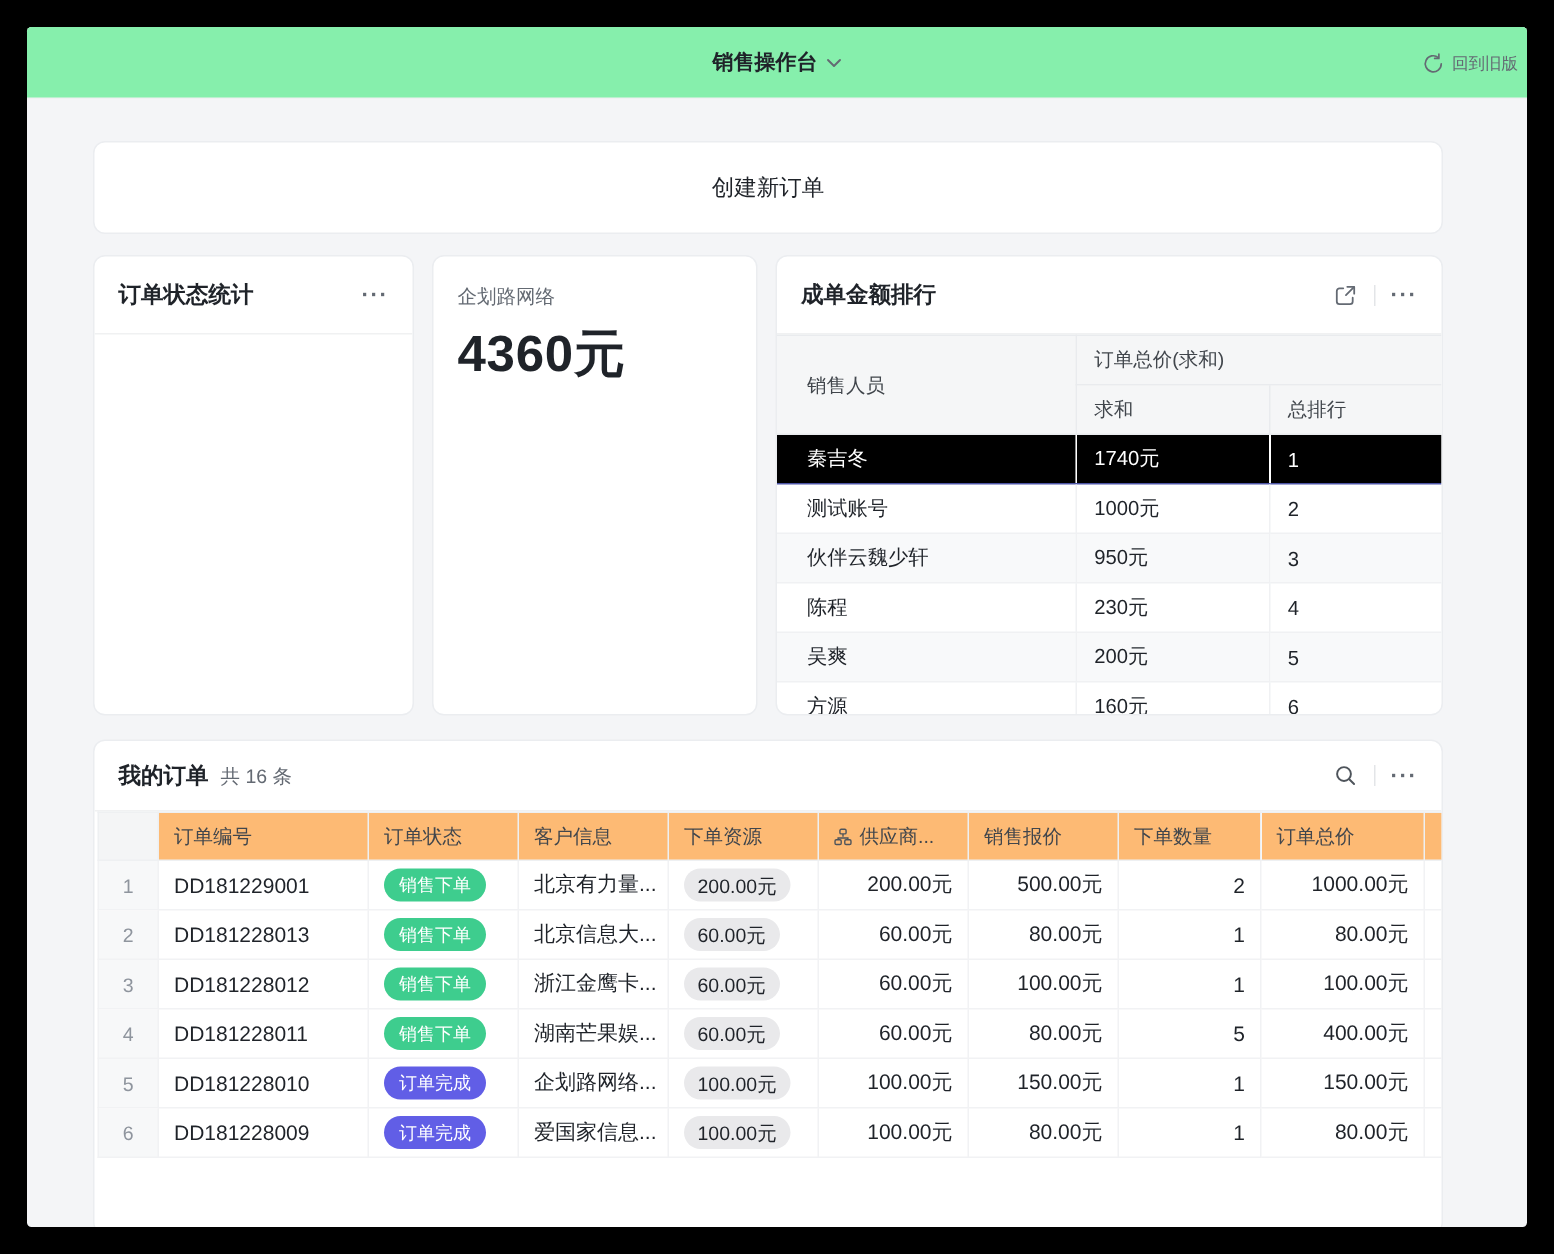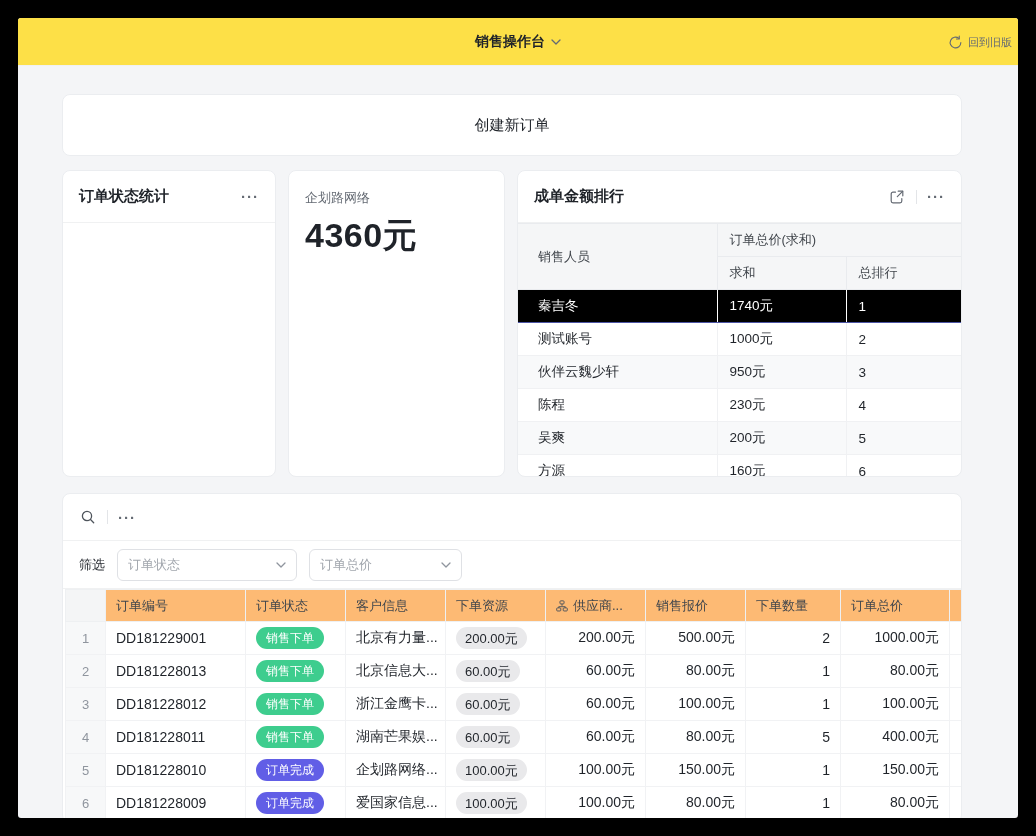--- a/index.html
+++ b/index.html
@@ -10,21 +10,21 @@
     position:relative;
     -webkit-font-smoothing:antialiased;
   }
   .window {
     position:absolute; left:18px; top:18px; width:1000px; height:800px;
     background:#f4f5f7; border-radius:3px; overflow:hidden;
   }
   
   .topbar {
     position:absolute; left:0; top:0; width:100%; height:48px;
-    background:#fde047; border-bottom:1px solid #f0f1f2;
+    background:#86efac; border-bottom:1px solid #f0f1f2;
     display:flex; align-items:center; justify-content:center;
   }
   .topbar-center { display:flex; align-items:center; gap:6px; cursor:pointer; }
   .topbar-title { font-size:14px; font-weight:600; color:#1f2329; }
   .topbar-right {
     position:absolute; right:6px; top:0; height:48px;
     display:flex; align-items:center; gap:5px;
     font-size:11px; color:#646a73; cursor:pointer;
   }
   
@@ -249,49 +249,38 @@
             <td>方源</td>
             <td>160元</td>
             <td>6</td>
           </tr>
         </tbody>
     </table>
   </div>
 
   <div class="card orders-card">
     <div class="orders-head">
+      <span class="orders-title-wrap">
+        <span class="card-title">我的订单</span>
+        <span class="orders-count">共 16 条</span>
+      </span>
       <span class="head-icons">
         <span class="icon-btn">
           <svg width="16" height="16" viewBox="0 0 16 16">
               <circle cx="7" cy="7" r="4.6" fill="none" stroke="#4e545b" stroke-width="1.3"></circle>
               <path d="M10.5 10.5l3.2 3.2" stroke="#4e545b" stroke-width="1.3" stroke-linecap="round"></path>
             </svg>
         </span>
         <span class="icon-divider"></span>
         <span class="icon-btn">
             <span class="more-glyph">···</span>
           </span>
       </span>
     </div>
 
-    <div class="filter-row">
-      <span class="filter-label">筛选</span>
-      <span class="filter-select w1">
-        <span class="filter-placeholder">订单状态</span>
-        <svg width="10" height="6" viewBox="0 0 10 6">
-            <path d="M1 1l4 4 4-4" fill="none" stroke="#8f959e" stroke-width="1.3" stroke-linecap="round" stroke-linejoin="round"></path>
-          </svg>
-      </span>
-      <span class="filter-select w2">
-        <span class="filter-placeholder">订单总价</span>
-        <svg width="10" height="6" viewBox="0 0 10 6">
-            <path d="M1 1l4 4 4-4" fill="none" stroke="#8f959e" stroke-width="1.3" stroke-linecap="round" stroke-linejoin="round"></path>
-          </svg>
-      </span>
-    </div>
 
     <table class="orders-table">
       <colgroup>
         <col class="o-idx">
           <col class="o-no">
           <col class="o-st">
           <col class="o-cu">
           <col class="o-re">
         <col class="o-su">
           <col class="o-qo">

